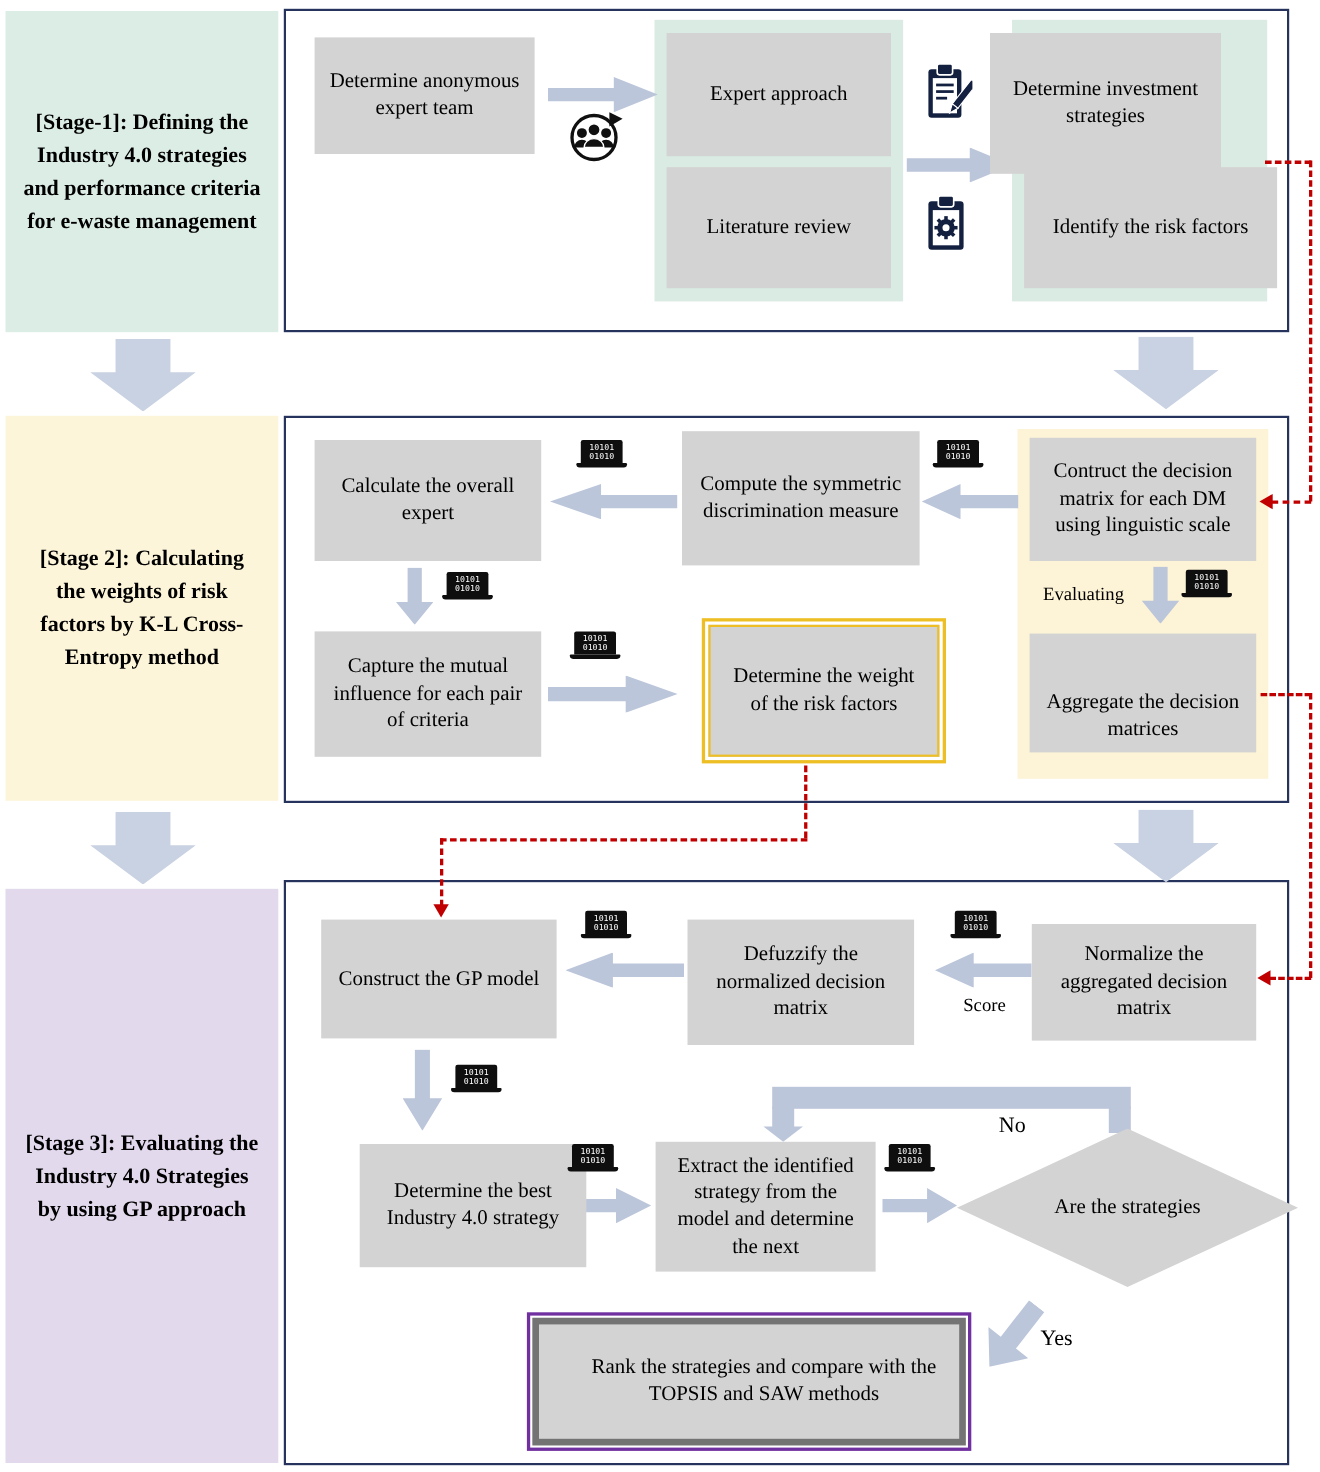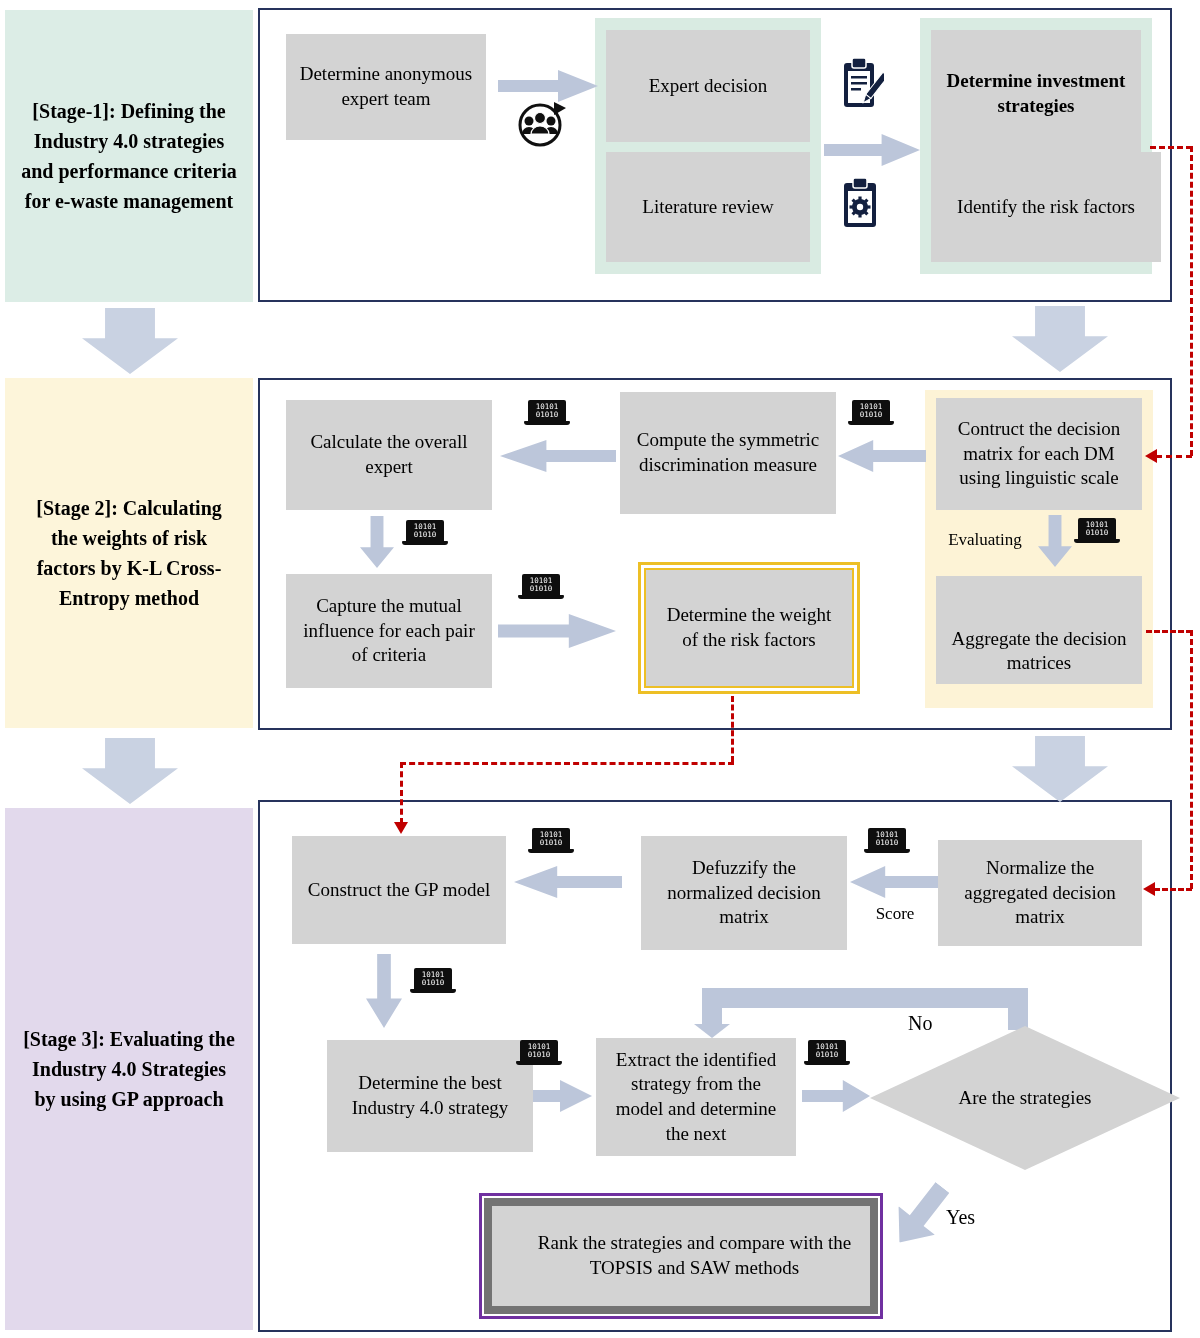--- a/index.html
+++ b/index.html
@@ -7,21 +7,21 @@
   #page { position:relative; width:1200px; height:1338px; background:#fff; overflow:hidden; }
 
   .panel-label { position:absolute; display:flex; align-items:center; justify-content:center;
     text-align:center; font-weight:bold; font-size:20px; line-height:1.5; padding:14px 16px; z-index:1; }
   .panel-main { position:absolute; background:#fff; border:2px solid #26335c; z-index:0; }
   .sub-bg { position:absolute; z-index:1; }
 
   .gbox { position:absolute; background:#d3d3d3; display:flex; align-items:center; justify-content:center;
     text-align:center; font-size:19px; line-height:1.3; padding:8px 12px; z-index:10; }
   .gold   { border:2px solid #edbf25; outline:3px solid #edbf25; outline-offset:3px; }
-  .purple { border:8px solid #737373; outline:3px solid #7030a0; outline-offset:2px;padding-left:39px; }
+  .purple { border:6px solid #737373; outline:3px solid #7030a0; outline-offset:2px;padding-left:39px; }
 
   .flow { position:absolute; background:#bcc6da; z-index:5; }
   .arr-r { clip-path:polygon(0 31%, 60% 31%, 60% 0, 100% 50%, 60% 100%, 60% 69%, 0 69%); }
   .arr-l { clip-path:polygon(100% 31%, 40% 31%, 40% 0, 0 50%, 40% 100%, 40% 69%, 100% 69%); }
   .arr-d { clip-path:polygon(31% 0, 69% 0, 69% 60%, 100% 60%, 50% 100%, 0 60%, 31% 60%); }
   .block-arrow { position:absolute; background:#c9d2e2; z-index:2;
     clip-path:polygon(24% 0, 76% 0, 76% 46%, 100% 46%, 50% 100%, 0 46%, 24% 46%); }
 
   .seg { position:absolute; background:#bcc6da; z-index:4; }
 
@@ -85,21 +85,21 @@
       <path d="M10 34 a7 7 0 0 1 14 0 z" fill="#101010"></path>
       <circle cx="39" cy="21" r="4.5" fill="#101010"></circle>
       <path d="M32 34 a7 7 0 0 1 14 0 z" fill="#101010"></path>
       <circle cx="28" cy="18" r="5.5" fill="#101010" stroke="#fff" stroke-width="1.2"></circle>
       <path d="M19 34 a9 8 0 0 1 18 0 z" fill="#101010" stroke="#fff" stroke-width="1.2"></path>
     </svg>
   </div>
 
   <div class="sub-bg" style="left:595px;top:18px;width:226px;height:256px;background:#d9ebe2;"></div>
   <div class="gbox" style="left:606px;top:30px;width:204px;height:112px;">
-    <span>Expert decision</span>
+    <span>Expert approach</span>
   </div>
   <div class="gbox" style="left:606px;top:152px;width:204px;height:110px;">
     <span>Literature review</span>
   </div>
 
   <div class="flow arr-r" style="left:824px;top:134px;width:96px;height:32px;"></div>
 
   <div class="icon" style="left:840px;top:56px;">
     <svg width="44" height="56" viewBox="0 0 44 56">
       <rect x="4" y="7" width="30" height="44" rx="3" fill="#13203f"></rect>
@@ -129,21 +129,21 @@
         <rect x="18.4" y="20.5" width="3.2" height="5" transform="rotate(180 20 31)"></rect>
         <rect x="18.4" y="20.5" width="3.2" height="5" transform="rotate(225 20 31)"></rect>
         <rect x="18.4" y="20.5" width="3.2" height="5" transform="rotate(270 20 31)"></rect>
         <rect x="18.4" y="20.5" width="3.2" height="5" transform="rotate(315 20 31)"></rect>
       </g>
       <circle cx="20" cy="31" r="3.2" fill="#fff"></circle>
     </svg>
   </div>
 
   <div class="sub-bg" style="left:920px;top:18px;width:232px;height:256px;background:#d9ebe2;"></div>
-  <div class="gbox" style="left:931px;top:30px;width:210px;height:128px;font-weight:bold;">
+  <div class="gbox" style="left:900px;top:30px;width:210px;height:128px;">
     <span>Determine investment strategies</span>
   </div>
   <div class="gbox" style="left:931px;top:152px;width:230px;height:110px;">
     <span>Identify the risk factors</span>
   </div>
 
   <div class="rd-h" style="left:1150px;top:146px;width:42px;"></div>
   <div class="rd-v" style="left:1190px;top:146px;height:310px;"></div>
   <div class="rd-h" style="left:1156px;top:455px;width:36px;"></div>
   <div class="rd-head-l" style="left:1145px;top:449px;"></div>
@@ -223,21 +223,21 @@
 
   <div class="flow arr-l" style="left:850px;top:866px;width:88px;height:32px;"></div>
   <div class="laptop" style="left:864px;top:828px;">
     <div class="scr"><span>10101</span><br><span>01010</span></div>
       <div class="base"></div>
   </div>
   <div class="lbl" style="left:860px;top:904px;width:70px;">
     <span>Score</span>
   </div>
 
-  <div class="gbox" style="left:625px;top:836px;width:206px;height:114px;margin-left:16px;">
+  <div class="gbox" style="left:625px;top:836px;width:206px;height:114px;">
     <span>Defuzzify the normalized decision matrix</span>
   </div>
 
   <div class="flow arr-l" style="left:514px;top:866px;width:108px;height:32px;"></div>
   <div class="laptop" style="left:528px;top:828px;">
     <div class="scr"><span>10101</span><br><span>01010</span></div>
       <div class="base"></div>
   </div>
 
   <div class="gbox" style="left:292px;top:836px;width:214px;height:108px;">

